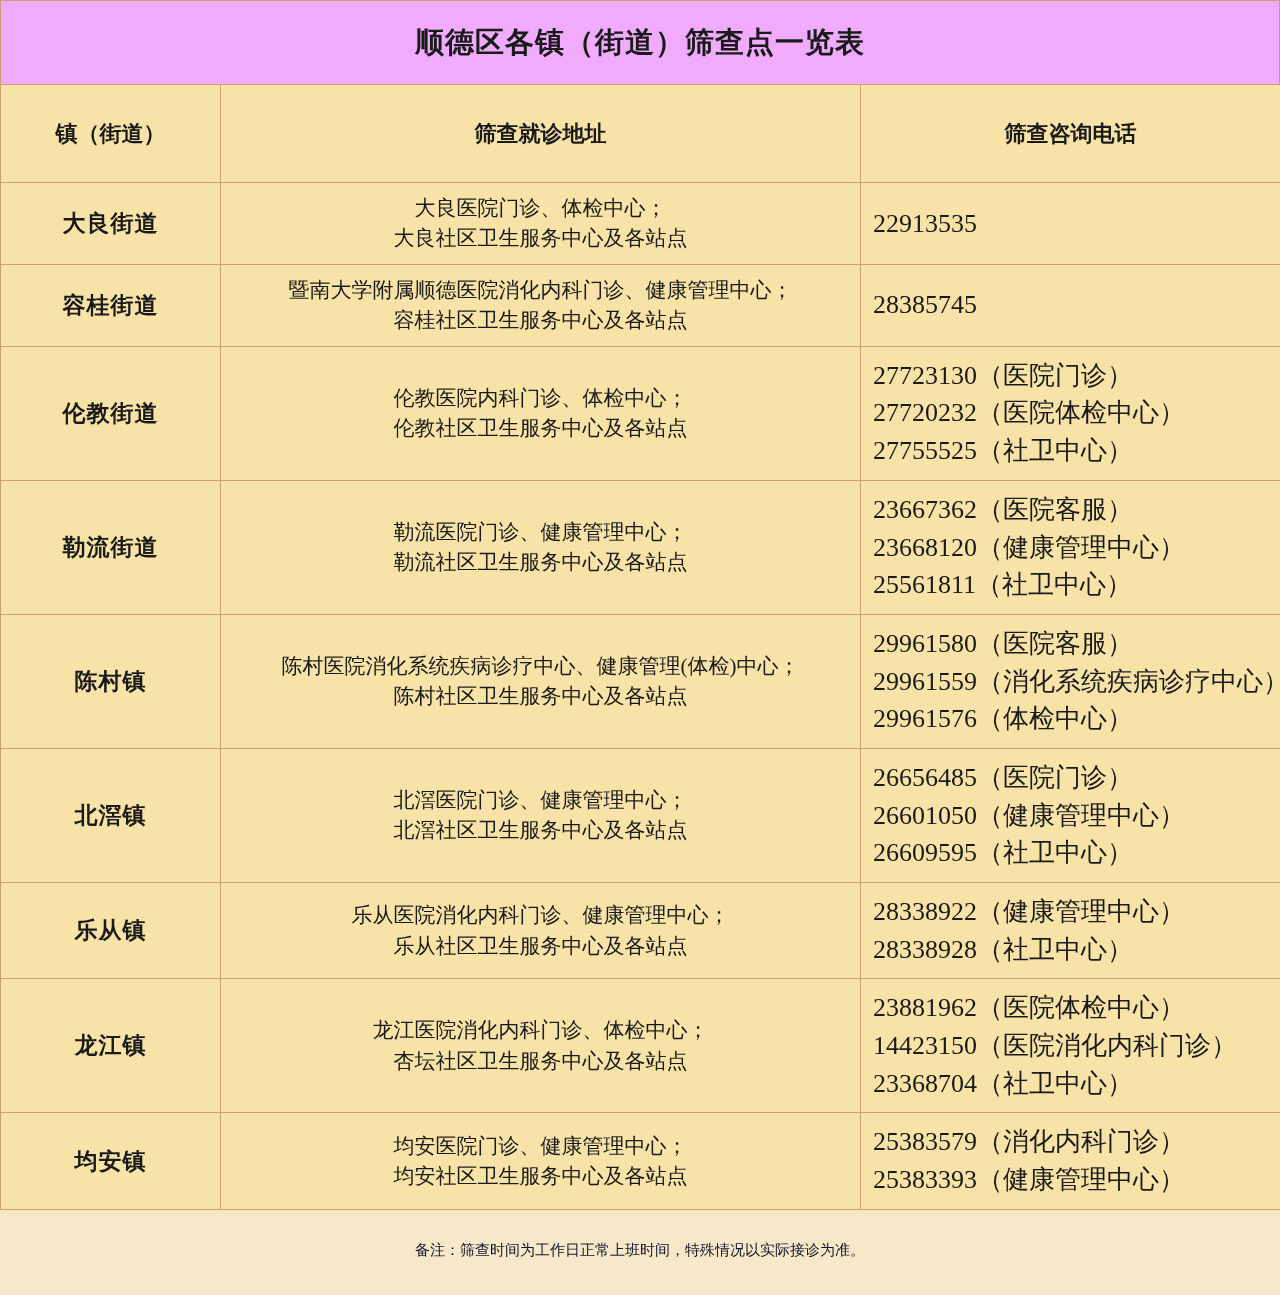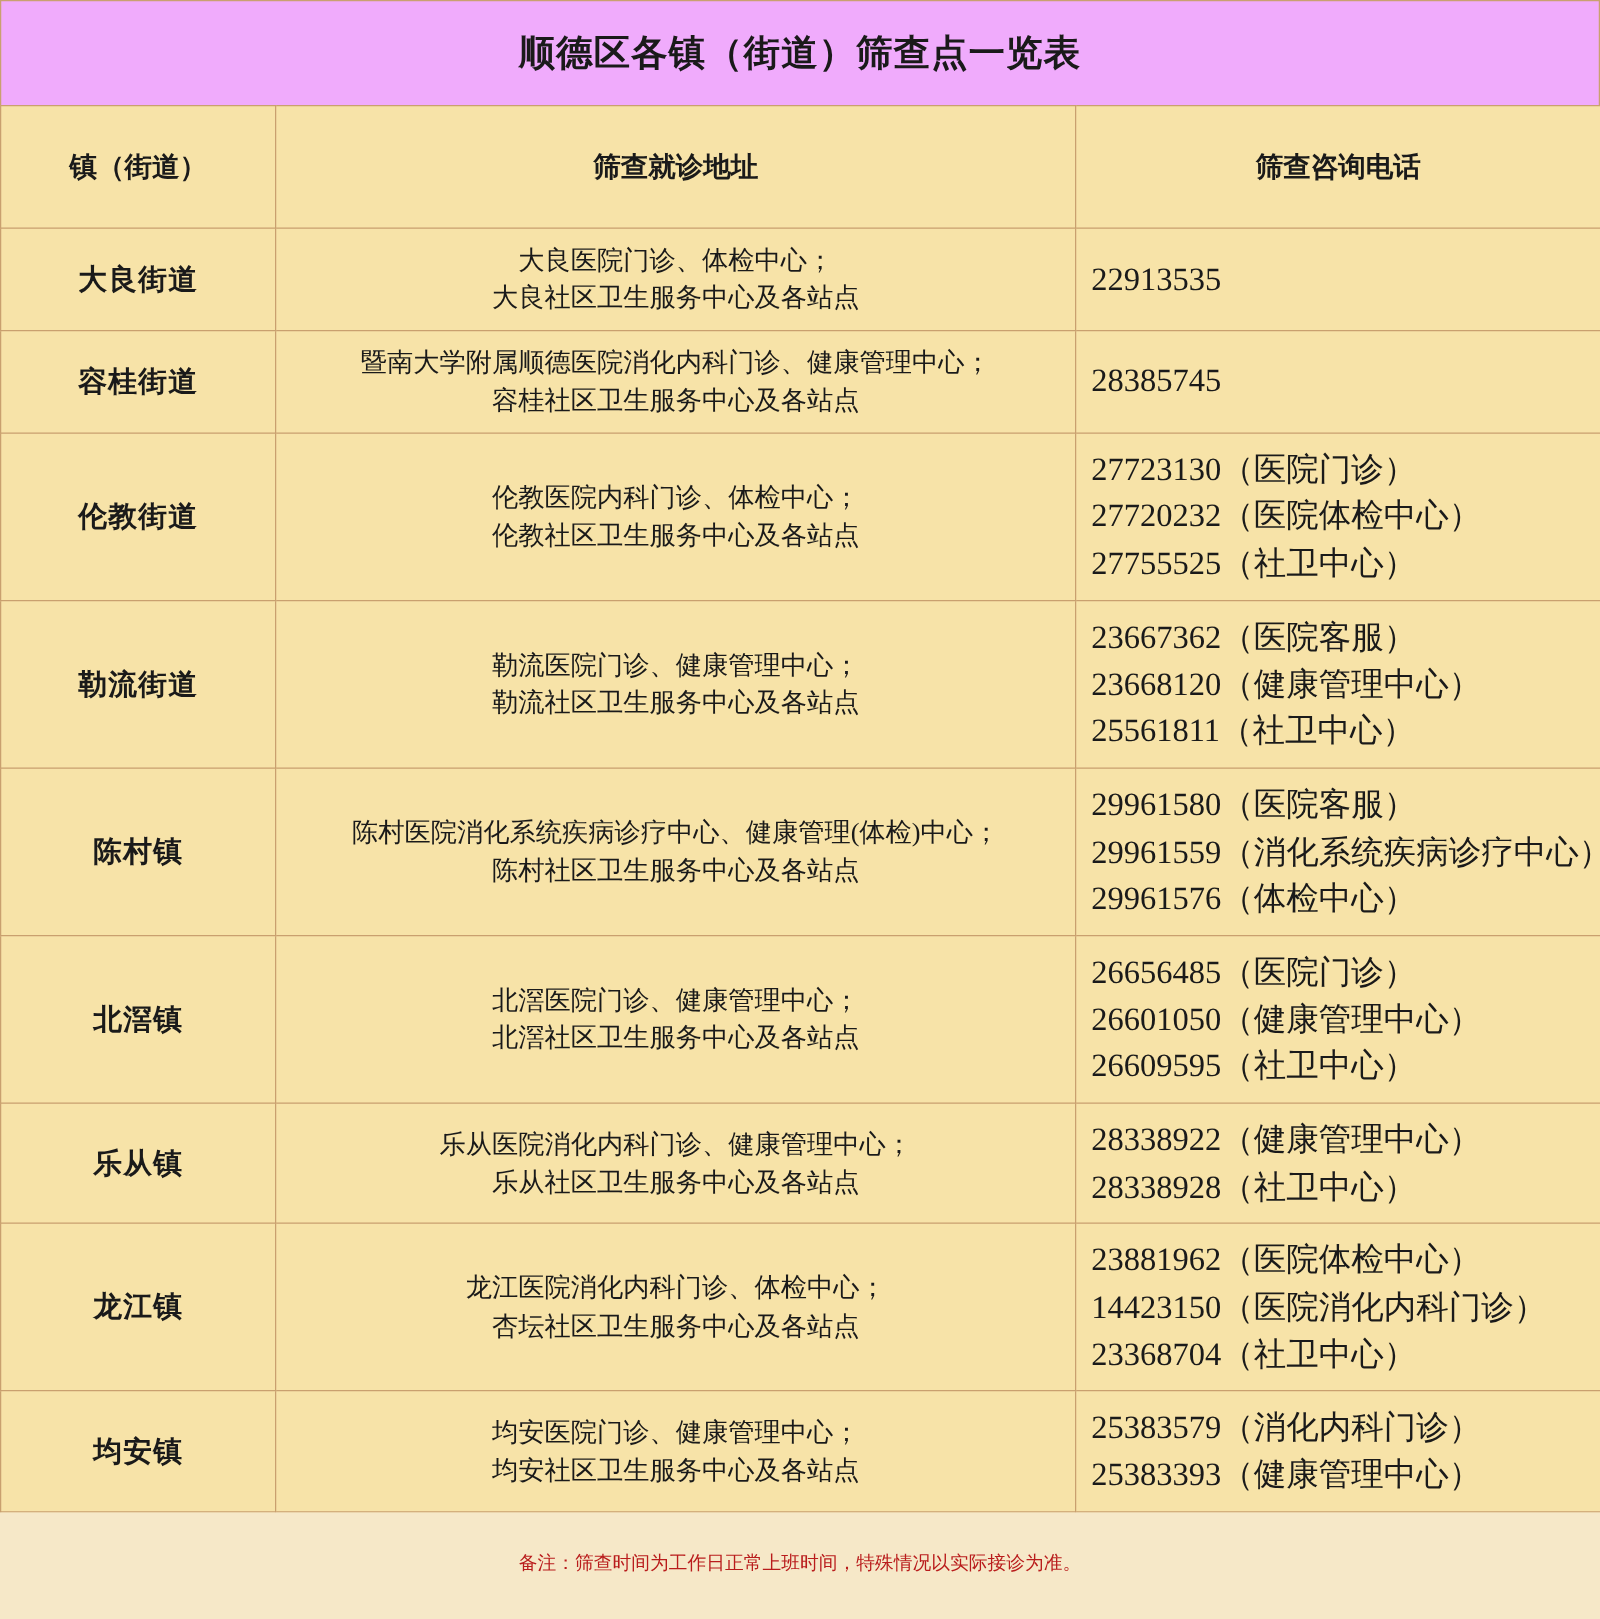--- a/index.html
+++ b/index.html
@@ -81,21 +81,21 @@
     line-height: 1.45;
     padding: 10px 12px;
   }
   .line { display: block; white-space: nowrap; }
   .footnote {
     flex: 1 1 auto;
     display: flex;
     align-items: center;
     justify-content: center;
     font-size: 15px;
-    color: #b91c1c;
+    color: #0f172a;
     background: #f6e8c8;
     padding: 6px 0 10px;
   }
 </style>
 </head>
 <body>
 
 <div class="sheet">
 
   <div class="title-bar">

